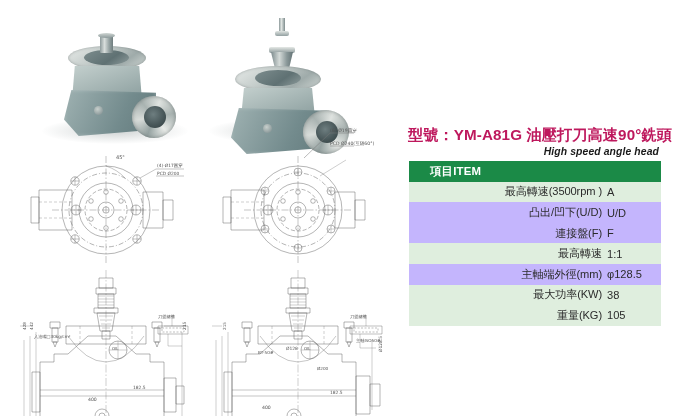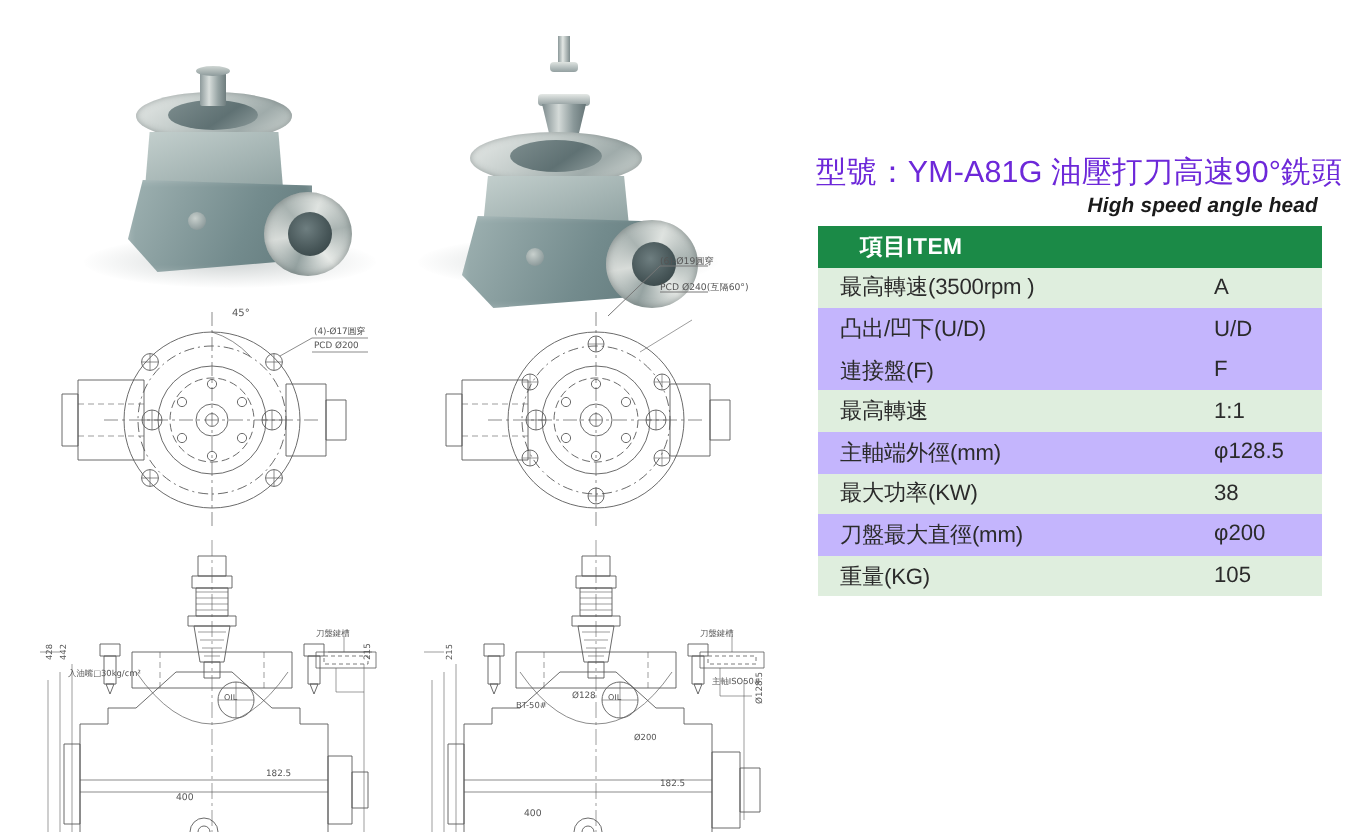--- a/index.html
+++ b/index.html
@@ -32,30 +32,30 @@
       background:radial-gradient(circle at 42% 38%,#6e7e80 0%,#49585a 55%,#2f3c3e 100%);}
   .taper{position:absolute;}
 
   
   .dwg{position:absolute;}
   .dwg svg{display:block;}
   .anno{position:absolute;font-family:"DejaVu Sans",sans-serif;color:#555;white-space:nowrap;}
 
   
   .spec{position:absolute;left:409px;top:78px;width:253px;}
-  .spec-title{font-size:15.2px;font-weight:normal;color:#6d28d9;letter-spacing:.1px;
-      white-space:nowrap;line-height:1.16;margin-left:-1px;}
+  .spec-title{font-size:15.2px;font-weight:bold;color:#be185d;letter-spacing:.1px;
+      white-space:nowrap;line-height:1.16;margin-left:-1px;margin-top:48px;}
   .spec-sub{font-size:10.4px;font-weight:bold;color:#1a1a1a;text-align:right;
       padding-right:3px;margin-top:2px;margin-bottom:4px;letter-spacing:.1px;font-style:italic;}
   .tbl{width:252px;border-collapse:collapse;table-layout:fixed;}
   .tbl td{padding:0;vertical-align:middle;}
   .hdr td{background:#1b8a47;height:21px;}
   .hdr .c1{color:#ffffff;font-size:11.4px;font-weight:bold;padding-left:21px;letter-spacing:.2px;}
   .row td{height:20.6px;font-size:11.1px;color:#2b2b2b;}
-  .row .c1{padding-left:11px;letter-spacing:-.1px;white-space:nowrap;}
+  .row .c1{padding-left:11px;letter-spacing:-.1px;white-space:nowrap;text-align:right;}
   .row .c2{padding-left:5px;letter-spacing:0px;}
   .alt0 td{background:#dfeede;}
   .alt1 td{background:#c4b5fd;}
 </style>
 </head>
 <body>
 
 <div class="page">
 
   <div class="photo-zone">
@@ -383,24 +383,20 @@
           <td class="c2">1:1</td>
         </tr>
         <tr class="row alt1">
           <td class="c1">主軸端外徑(mm)</td>
           <td class="c2">φ128.5</td>
         </tr>
         <tr class="row alt0">
           <td class="c1">最大功率(KW)</td>
           <td class="c2">38</td>
         </tr>
-        <tr class="row alt1">
-          <td class="c1">刀盤最大直徑(mm)</td>
-          <td class="c2">φ200</td>
-        </tr>
         <tr class="row alt0">
           <td class="c1">重量(KG)</td>
           <td class="c2">105</td>
         </tr>
       </tbody>
     </table>
   </div>
 
 </div>
 

